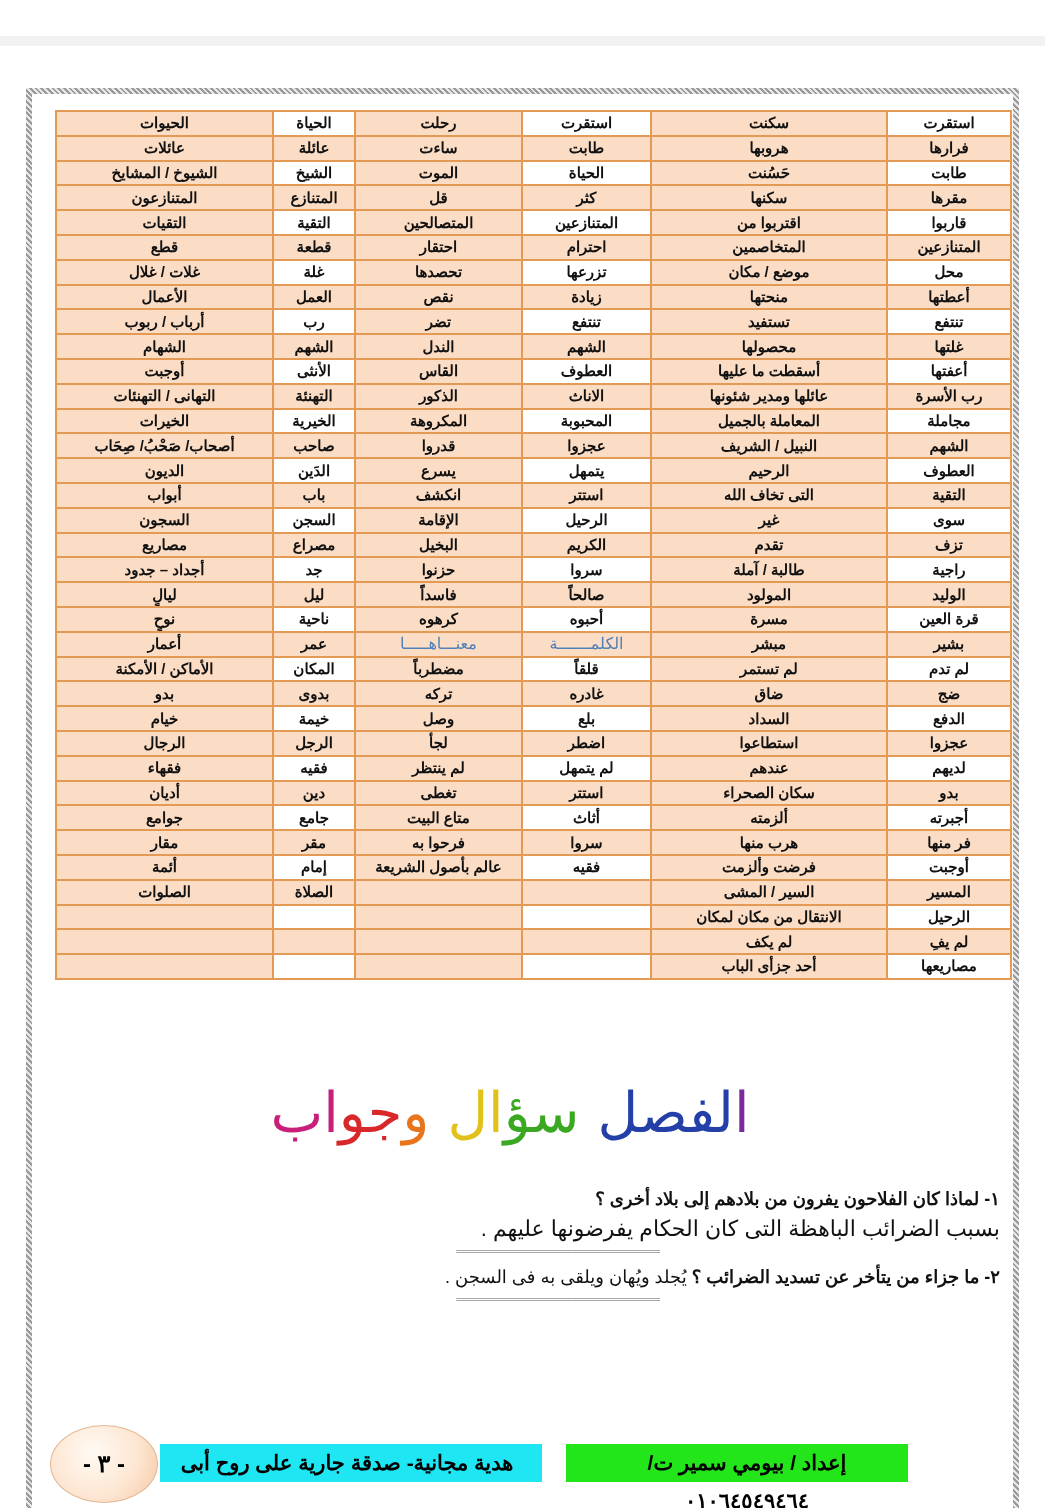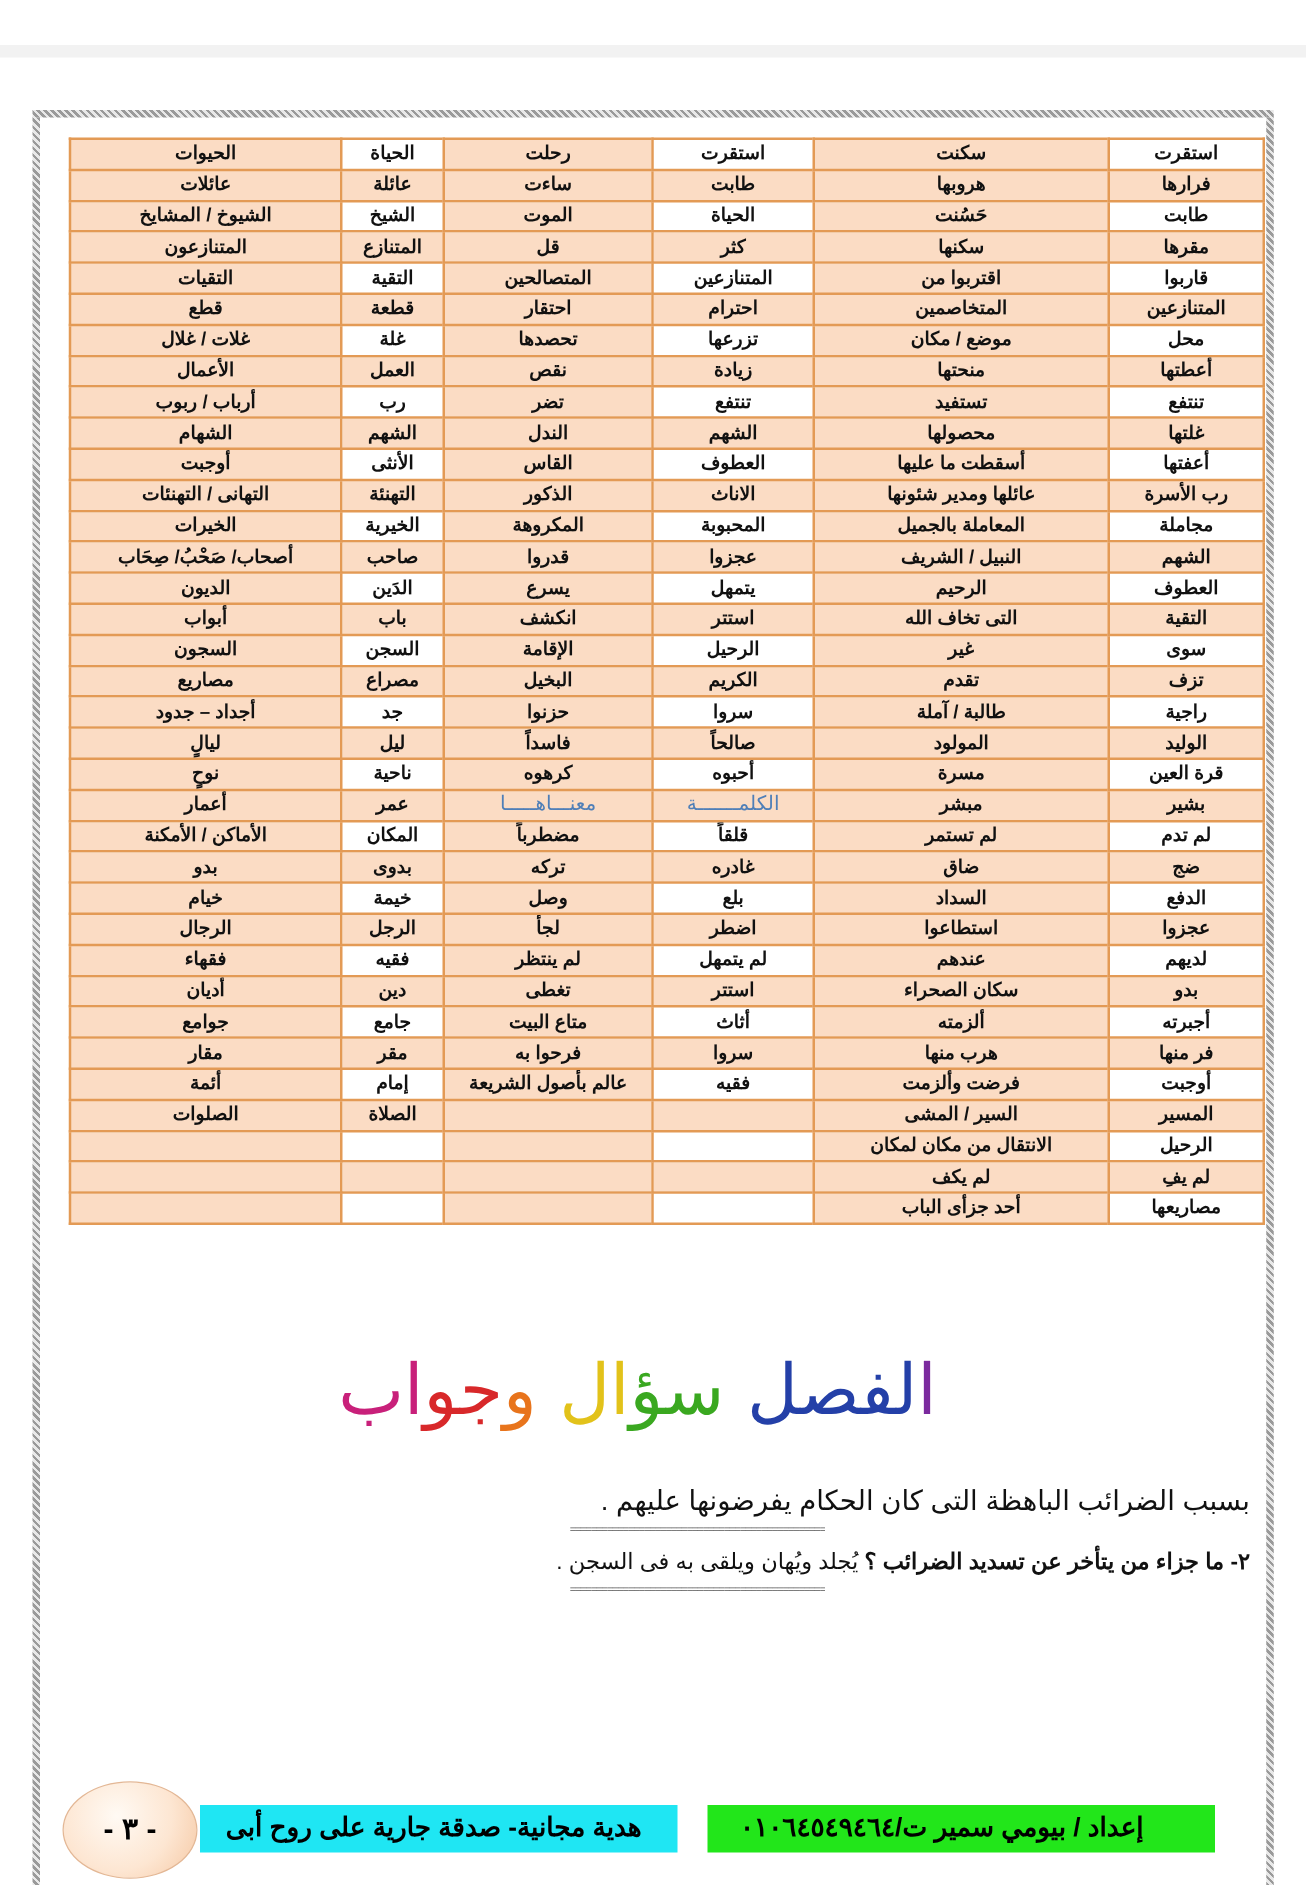--- a/index.html
+++ b/index.html
@@ -31,22 +31,22 @@
     font-family:"DejaVu Serif", serif; font-size:56px; font-weight:normal; line-height:70px;
   }
   .title-art span { display:inline-block; }
   .qa { position:absolute; right:45px; top:1182px; width:900px; direction:rtl; text-align:right;
     font-family:"Liberation Sans", sans-serif; color:#111; }
   .qa .q { font-size:18px; font-weight:bold; margin:6px 0; }
   .qa .a { font-size:22px; margin:6px 0 4px 0; }
   .qa .sep { font-size:9px; color:#555; letter-spacing:-1px; margin:2px 340px 10px 0; white-space:nowrap; overflow:hidden; width:280px; }
   .qa .inline-ans { font-weight:normal; }
   .footer-green {
-    position:absolute; left:566px; top:1444px; width:406px; height:38px; background:#22e61a;
-    direction:rtl; text-align:left; font-family:"Liberation Sans", sans-serif; font-weight:bold;
+    position:absolute; left:566px; top:1444px; width:342px; height:38px; background:#22e61a;
+    direction:rtl; text-align:center; font-family:"Liberation Sans", sans-serif; font-weight:bold;
     font-size:21px; line-height:38px; padding-right:6px; box-sizing:border-box; color:#000;padding-left:26px;
   }
   .footer-cyan {
     position:absolute; left:160px; top:1444px; width:382px; height:38px; background:#1fe6f3;
     direction:rtl; text-align:center; font-family:"Liberation Sans", sans-serif; font-weight:bold;
     font-size:21px; line-height:38px; padding-right:8px; box-sizing:border-box; color:#000;
   }
   .page-oval {
     position:absolute; left:50px; top:1425px; width:108px; height:78px; border-radius:50%;
     background:radial-gradient(circle at 40% 35%, #fffaf4 0%, #fde6d2 55%, #f5c7a2 100%);
@@ -349,20 +349,21 @@
         <td></td>
         <td class="alt"></td>
         <td></td>
       </tr>
     </tbody>
 </table>
 
 <div class="title-art" id="title-art"><span style="color: rgb(123, 42, 158);">ا</span><span style="color: rgb(36, 64, 168);">لفصل</span><span style="color: rgb(0, 0, 0); width: 18px;"> </span><span style="color: rgb(58, 168, 32);">سؤ</span><span style="color: rgb(226, 194, 26);">ال</span><span style="color: rgb(0, 0, 0); width: 18px;"> </span><span style="color: rgb(232, 116, 28);">و</span><span style="color: rgb(216, 40, 42);">جو</span><span style="color: rgb(200, 32, 122);">اب</span></div>
 
 <div class="qa">
+  <div class="q">١- لماذا كان الفلاحون يفرون من بلادهم إلى بلاد أخرى ؟</div>
   <div class="a">بسبب الضرائب الباهظة التى كان الحكام يفرضونها عليهم .</div>
   <div class="sep">================================================</div>
   <div class="q">
     <span>٢- ما جزاء من يتأخر عن تسديد الضرائب ؟</span><span class="inline-ans"> يُجلد ويُهان ويلقى به فى السجن .</span>
   </div>
   <div class="sep">================================================</div>
 </div>
 
 <div class="footer-green">إعداد / بيومي سمير ت/٠١٠٦٤٥٤٩٤٦٤</div>
 <div class="footer-cyan">هدية مجانية- صدقة جارية على روح أبى</div>

